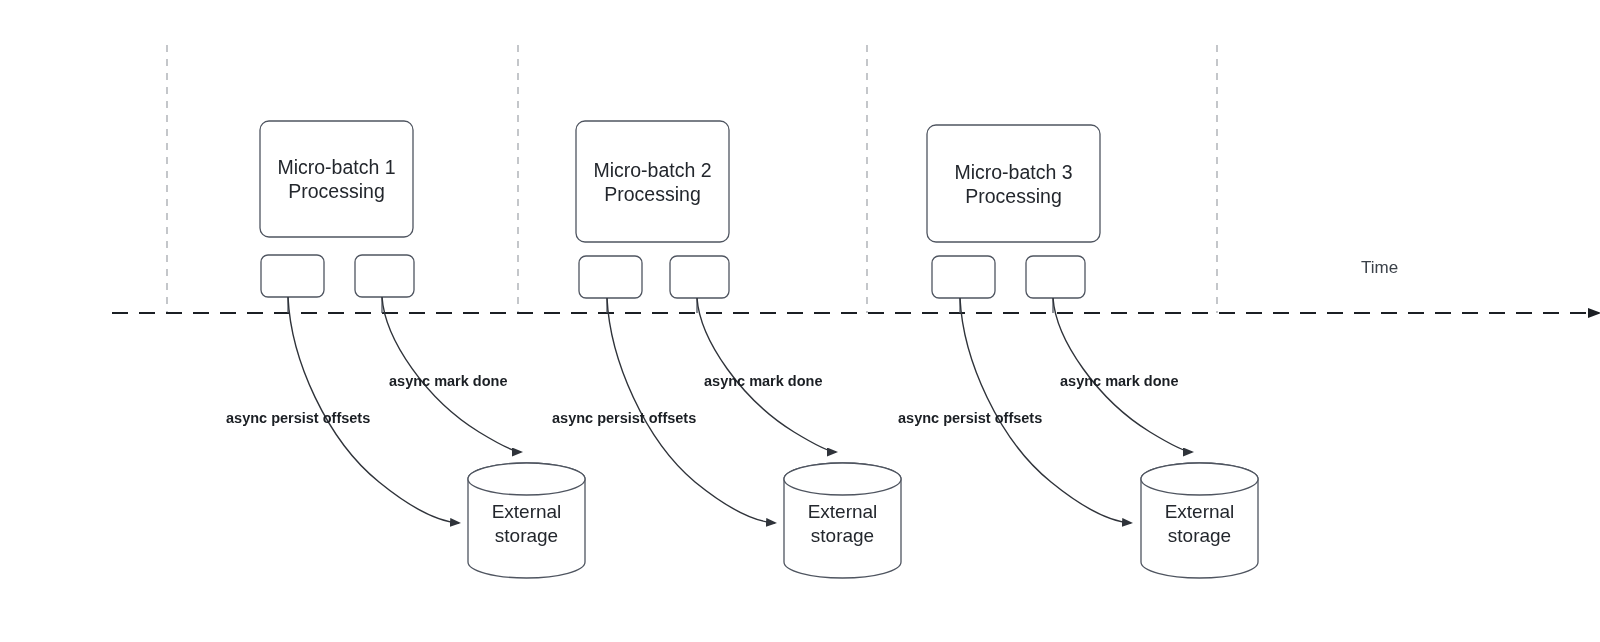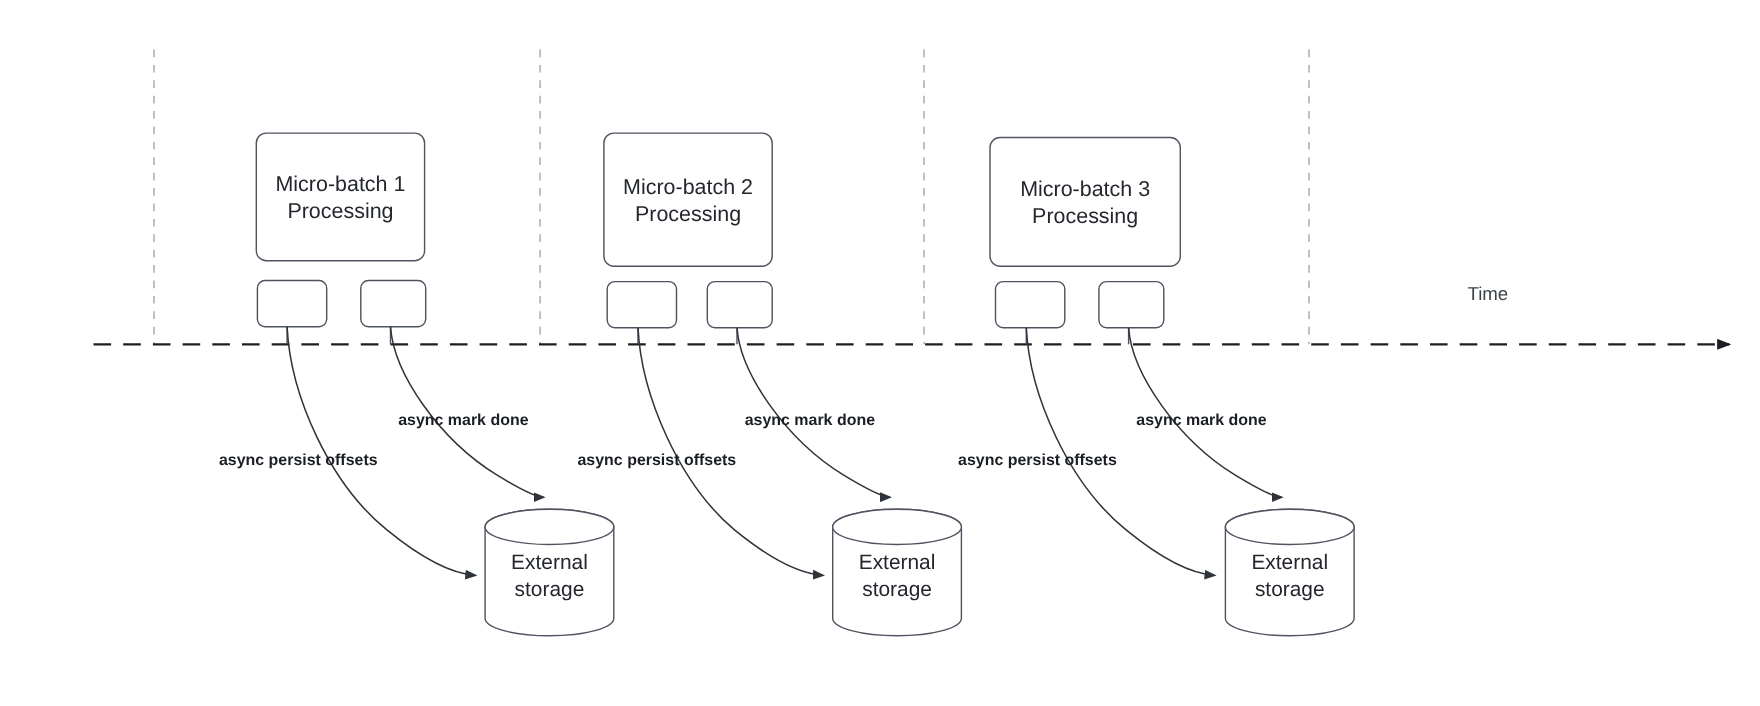--- a/index.html
+++ b/index.html
@@ -12,20 +12,21 @@
     width: 1600px;
     height: 642px;
     overflow: hidden;
     font-family: "Liberation Sans", sans-serif;
     color: #23272d;
   }
   #diagram-root {
     position: relative;
     width: 1316px;
     height: 642px;
+    margin-left: 27px;
   }
   #diagram-svg {
     position: absolute;
     top: 0;
     left: 0;
     width: 1600px;
     height: 642px;
     display: block;
   }
   .node-text {

